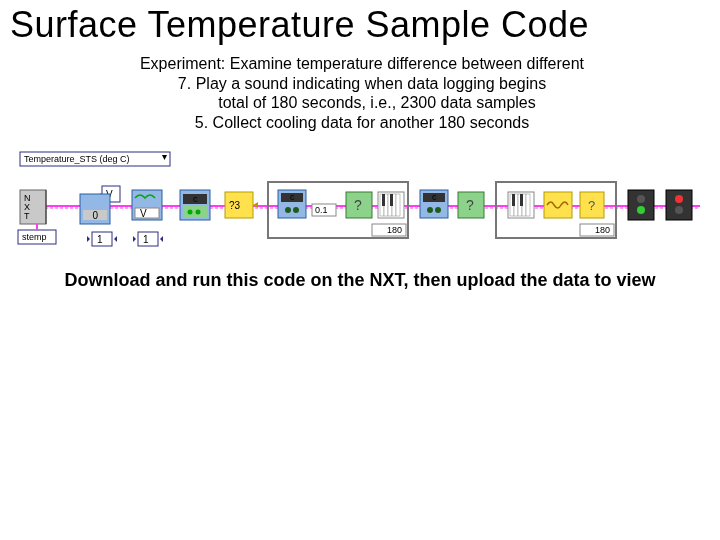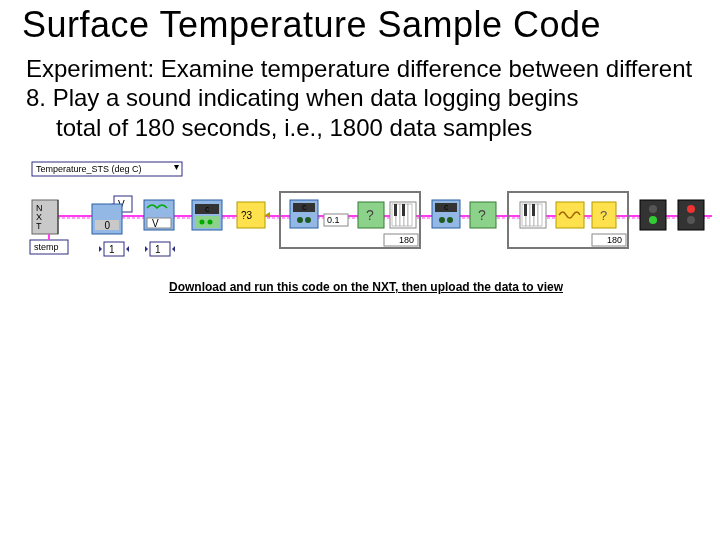--- a/index.html
+++ b/index.html
@@ -1,23 +1,23 @@
 <!DOCTYPE html>
 <html><head>
 <meta charset="utf-8">
 <style>
   * { box-sizing: border-box; margin: 0; padding: 0; }
   body { width: 720px; height: 540px; background: #fff; font-family: Arial, Helvetica, sans-serif; overflow: hidden; }
-  .slide { padding: 4px 10px 0 10px; margin-left: 12px; }
+  .slide { padding: 4px 10px 0 10px; }
   .title { font-size: 36px; font-weight: 400; letter-spacing: 0.5px; margin-bottom: 8px; }
-  .body-text { font-size: 24px; line-height: 1.22; padding-left: 4px; }
+  .body-text { font-size: 16px; line-height: 1.22; padding-left: 4px; text-align: center; }
   .body-text .intro { padding-left: 0; }
   .body-text .indent { padding-left: 30px; }
   .body-text .step { }
-  .download { font-size: 12px; font-weight: bold; text-decoration: underline; text-align: center; margin-top: 10px; }
+  .download { font-size: 18px; font-weight: bold; text-align: center; margin-top: 10px; }
   .diagram { margin: 18px 0 4px 0; width: 700px; height: 110px; }
   .diagram svg { display: block; }
   .blk { stroke: #2b5ea0; stroke-width: 1; }
   .blk-fill { fill: #93b8e6; }
   .yellow { fill: #ffe14d; }
   .green { fill: #8dd28a; }
   .grey { fill: #c9c9c9; }
   .pink { stroke: #ff3cf0; stroke-width: 2; fill: none; }
   .pink-dash { stroke: #ff3cf0; stroke-width: 1.2; stroke-dasharray: 3 2; fill: none; }
   .darkg { fill: #1f5b1f; }
@@ -27,22 +27,23 @@
   .txt-small { font: 9px Arial; fill:#000; }
   .txt-num { font: 10px Arial; fill:#000; }
 </style>
 </head>
 <body>
 
 <div class="slide">
   <div class="title">Surface Temperature Sample Code</div>
   <div class="body-text">
     <div class="intro">Experiment: Examine temperature difference between different</div>
-    <div class="step">8. Play a sound indicating when data logging begins</div>
-    <div class="indent">total of 180 seconds, i.e., 1800 data samples</div>
+    <div class="step">7. Play a sound indicating when data logging begins</div>
+    <div class="indent">total of 180 seconds, i.e., 2300 data samples</div>
+    <div class="step">5. Collect cooling data for another 180 seconds</div>
   </div>
 
   <div class="diagram">
     <svg width="700" height="110" viewBox="0 0 700 110">
 
       <rect x="10" y="2" width="150" height="14" class="outline-box"></rect>
       <text x="14" y="12" class="txt-small">Temperature_STS (deg C)</text>
       <path d="M152 5 l5 0 l-2.5 5 z" fill="#000"></path>
 
       <line x1="10" y1="58" x2="690" y2="58" class="pink-dash"></line>

